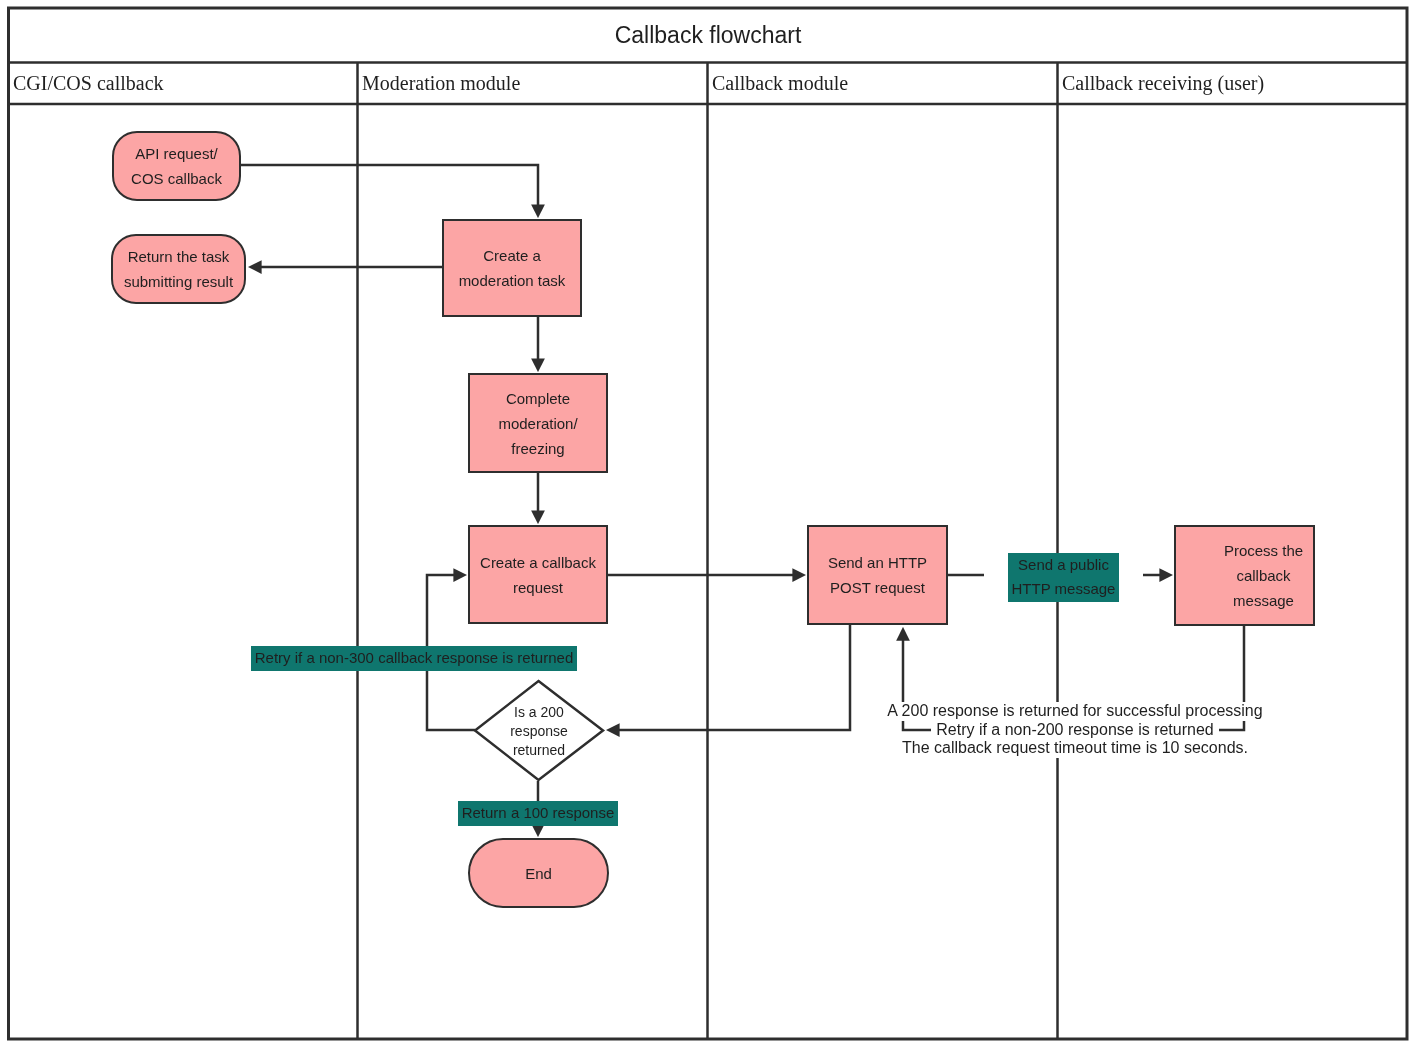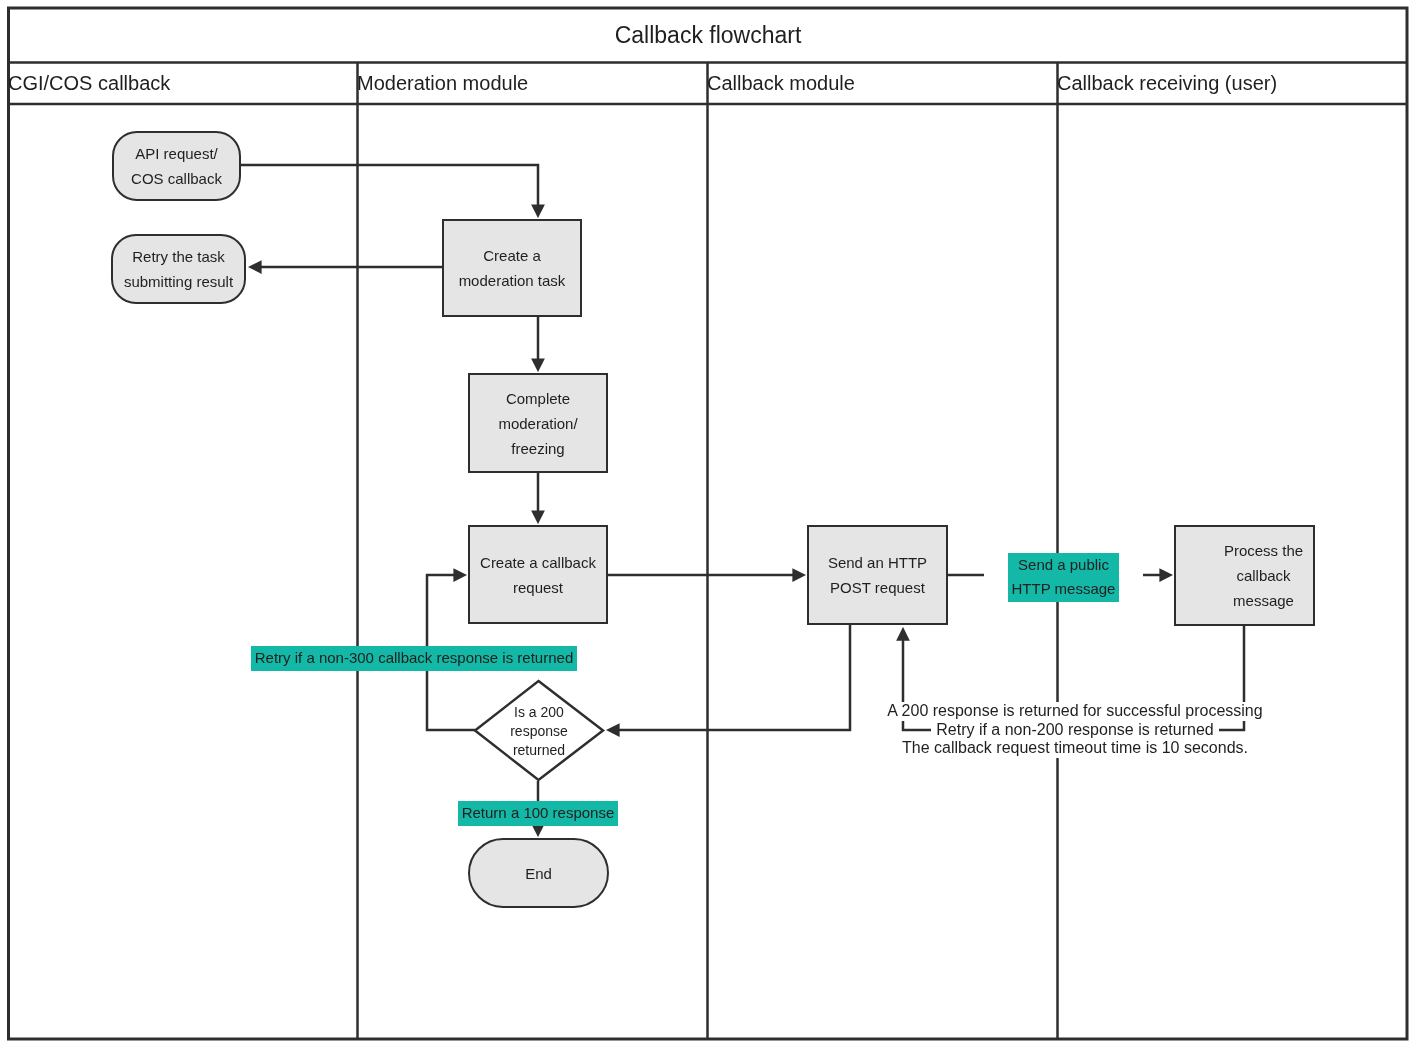--- a/index.html
+++ b/index.html
@@ -24,28 +24,30 @@
     width: 1400px; height: 54px;
     display: flex; align-items: center; justify-content: center;
     font-size: 23px;
     z-index: 2;
   }
   .lane-header {
     position: absolute;
     top: 63px; height: 41px;
     display: flex; align-items: center;
     font-size: 20px;
+    padding-left: 5px;
     box-sizing: border-box;
     z-index: 2;
+    font-family: Liberation Serif, serif;
   }
   .node {
     position: absolute;
     box-sizing: border-box;
     border: 2.5px solid #2e2e2e;
-    background: #e5e5e5;
+    background: #fca5a5;
     display: flex; align-items: center; justify-content: center;
     text-align: center;
     font-size: 15px;
     line-height: 25px;
     z-index: 3;
   }
   .node > span { white-space: pre-line; }
   .terminator { border-radius: 25px; }
   .pill { border-radius: 35px; }
   .decision-text {
@@ -60,21 +62,21 @@
   .decision-text > span { white-space: pre-line; }
   .edge-label {
     position: absolute;
     display: flex; align-items: center; justify-content: center;
     text-align: center;
     font-size: 15px;
     line-height: 24.5px;
     z-index: 5;
   }
   .edge-label > span {
-    background: #14b8a6;
+    background: #0f766e;
     padding: 0 4px;
     white-space: pre-line;
   }
   .annotation {
     position: absolute;
     display: flex; flex-direction: column; align-items: center;
     font-size: 16px;
     line-height: 18.6px;
     z-index: 5;
   }
@@ -127,21 +129,21 @@
   <div class="lane-header" style="left:357px; width:350px;">Moderation module</div>
   <div class="lane-header" style="left:707px; width:350px;">Callback module</div>
   <div class="lane-header" style="left:1057px; width:350px;">Callback receiving (user)</div>
 
   <div class="node terminator" style="left:112px; top:131px; width:129px; height:70px;">
     <span>API request/
 COS callback</span>
   </div>
 
   <div class="node terminator" style="left:111px; top:234px; width:135px; height:70px;">
-    <span>Retry the task
+    <span>Return the task
 submitting result</span>
   </div>
 
   <div class="node" style="left:442px; top:219px; width:140px; height:98px;">
     <span>Create a
 moderation task</span>
   </div>
 
   <div class="node" style="left:468px; top:373px; width:140px; height:100px;">
     <span>Complete

